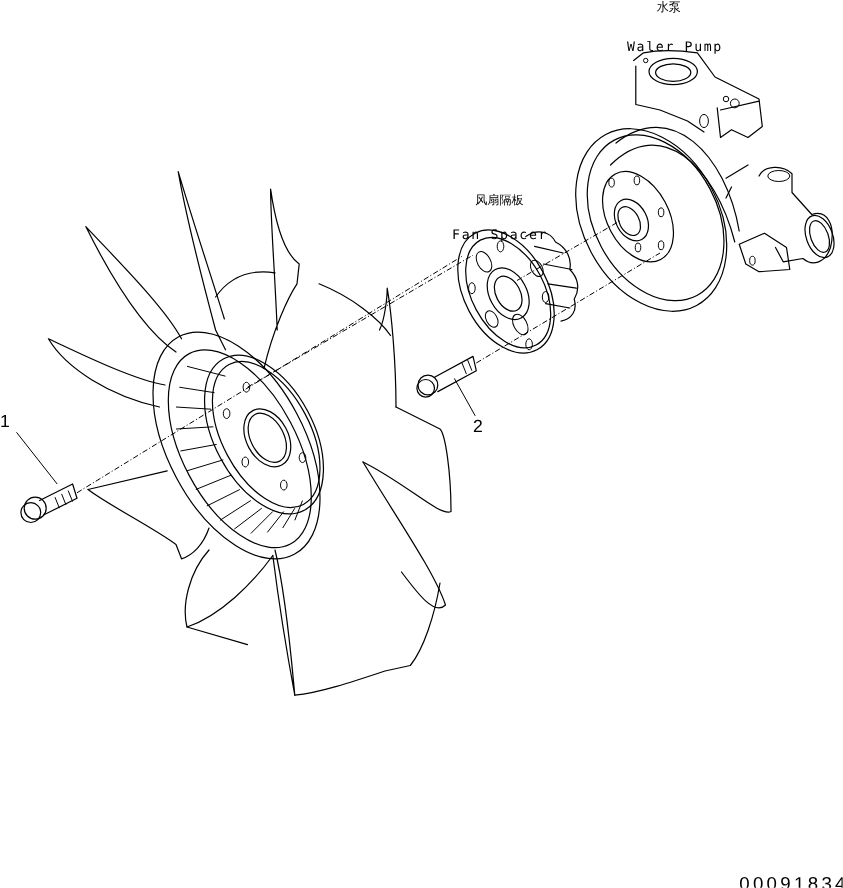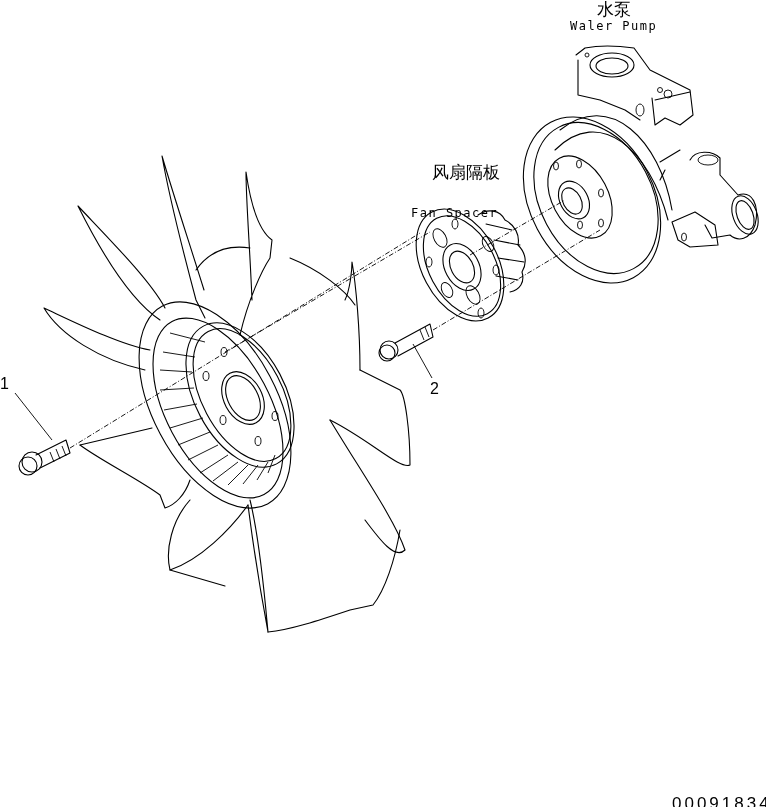--- a/index.html
+++ b/index.html
@@ -1,19 +1,19 @@
 <!DOCTYPE html>
 <html><head>
   <meta charset="utf-8">
   <style>
     html, body { margin: 0; padding: 0; background: #ffffff; }
     body { width: 766px; height: 807px; position: relative; overflow: hidden; font-family: "DejaVu Sans Mono", monospace; }
     .canvas { position: absolute; left: 0; top: 0; width: 766px; height: 807px; }
     .label { position: absolute; color: #000; white-space: nowrap; line-height: 1; }
-    .cjk { font-family: "DejaVu Sans", sans-serif; font-size: 17px; }
+    .cjk { font-family: "DejaVu Sans", sans-serif; font-size: 11px; }
     .en { font-family: "DejaVu Sans Mono", monospace; font-size: 12px; letter-spacing: 1.5px; }
     .callout { font-family: "Liberation Sans", sans-serif; font-size: 16px; }
     .docnum { font-family: Liberation Sans, sans-serif; font-size: 17px; letter-spacing: 3px; }
     svg .ln { fill: none; stroke: #000; stroke-width: 1.1; stroke-linejoin: round; stroke-linecap: round; }
     svg .dash { fill: none; stroke: #000; stroke-width: 0.9; stroke-dasharray: 5 2 1 2; }
     svg .thin { fill: none; stroke: #000; stroke-width: 0.9; }
   </style>
 </head>
 <body>
 
@@ -154,22 +154,22 @@
     </g>
 
     <g>
       <line class="thin" x1="15" y1="393" x2="52" y2="440"></line>
       <line class="thin" x1="413" y1="344" x2="432" y2="378"></line>
     </g>
   </svg>
 
   
   <div class="label cjk" style="left:597px; top:1px;">水泵</div>
-  <div class="label en" style="left:570px; top:20px;">Waler Pump</div>
+  <div class="label en" style="left:570px; top:36px;">Waler Pump</div>
 
-  <div class="label cjk" style="left:432px; top:164px;">风扇隔板</div>
+  <div class="label cjk" style="left:432px; top:176px;">风扇隔板</div>
   <div class="label en" style="left:411px; top:183px;margin-top:24px;">Fan Spacer</div>
 
   <div class="label callout" style="left:0px; top:376px;">1</div>
   <div class="label callout" style="left:430px; top:381px;">2</div>
 
   <div class="label docnum" style="left:672px; top:795px;">00091834</div>
 </div>
 
 </body></html>

